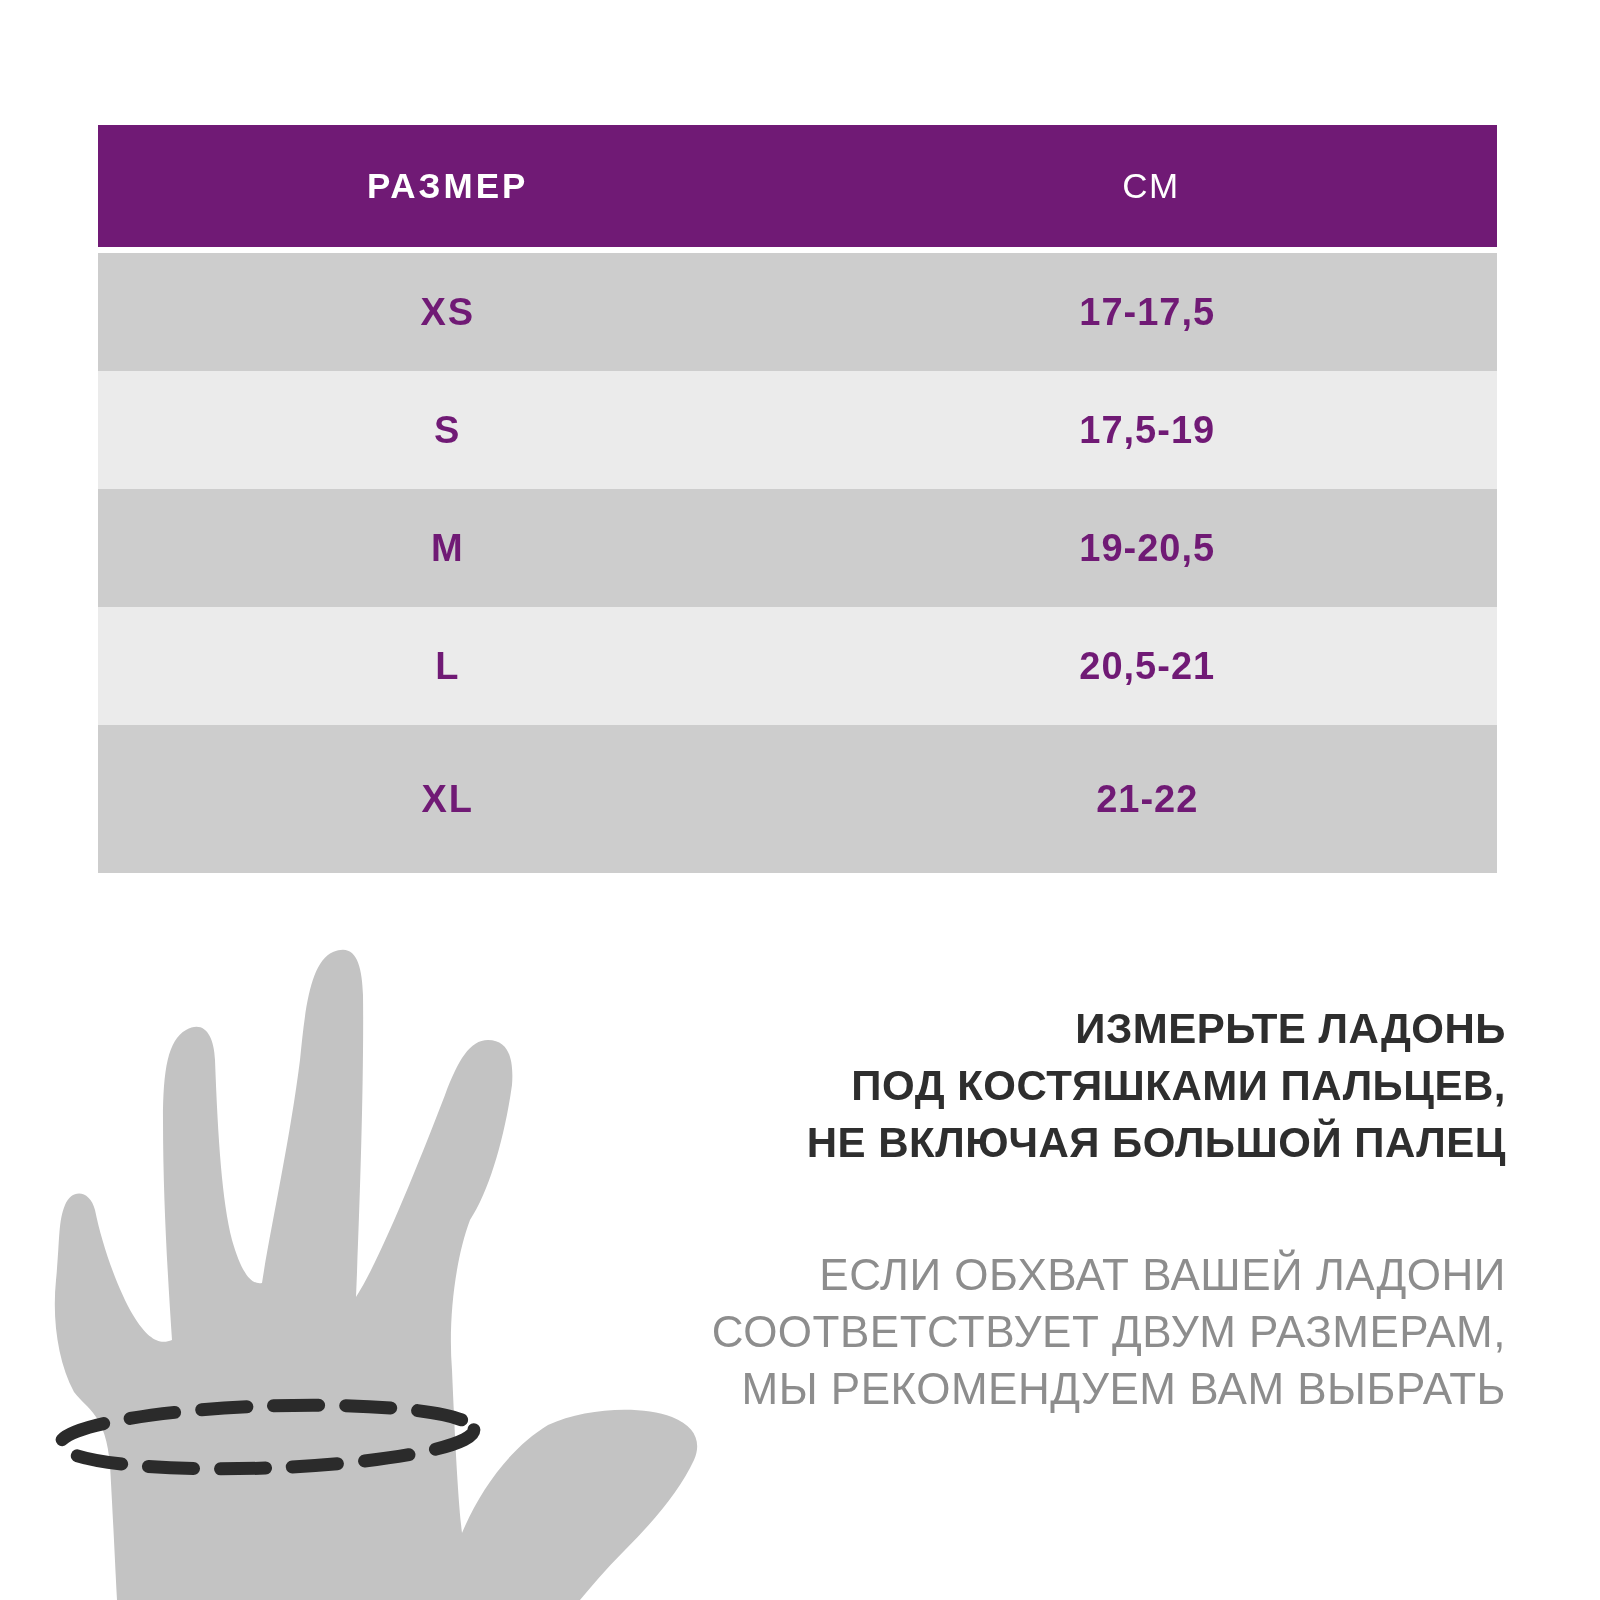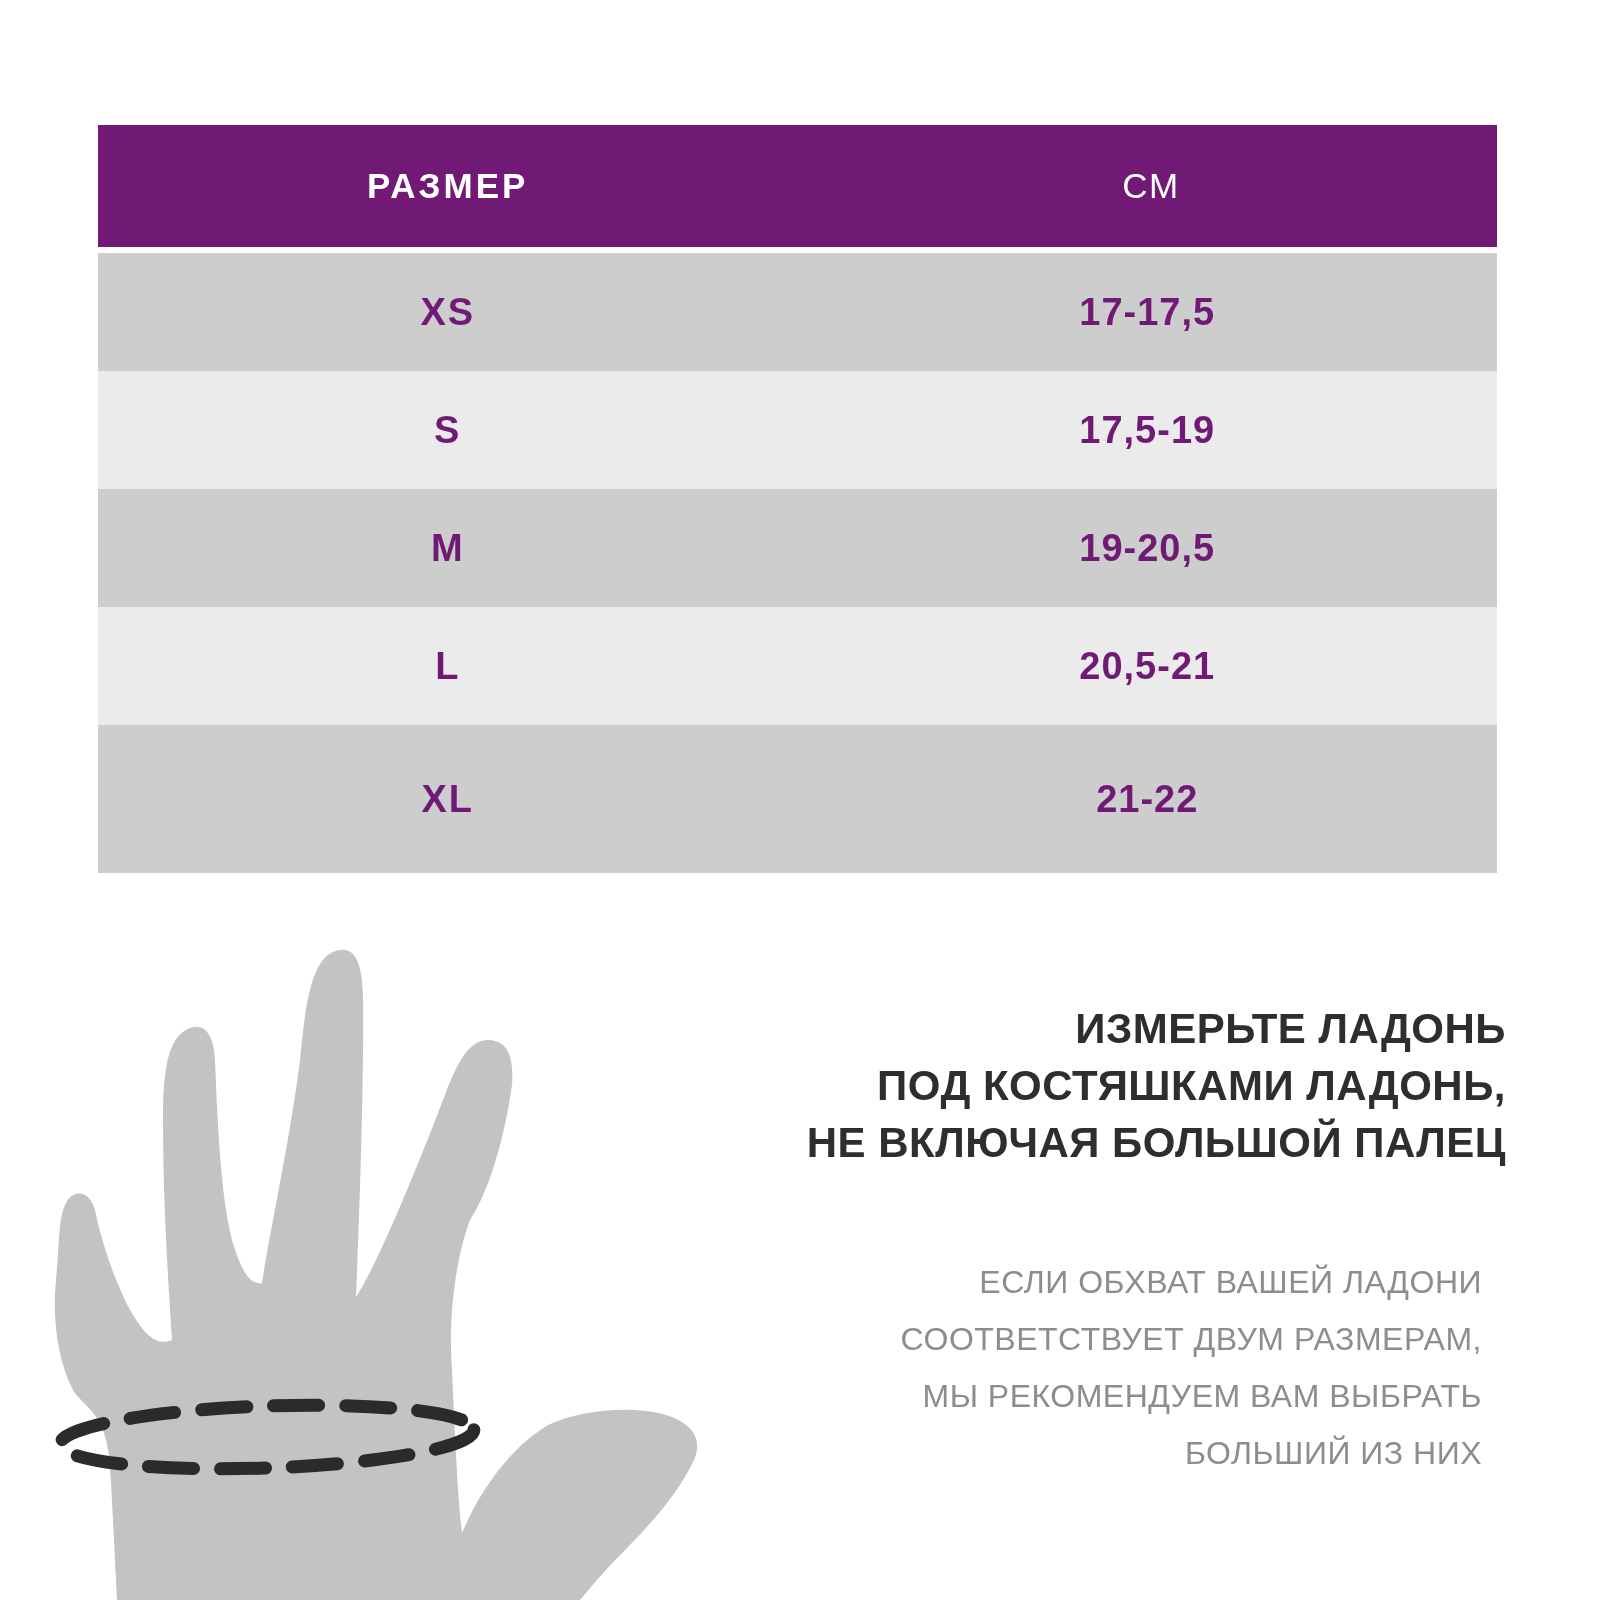--- a/index.html
+++ b/index.html
@@ -46,25 +46,24 @@
   .hand-wrap svg{position:absolute;left:0;top:0;}
 
   
   .measure-text{
     position:absolute;right:94px;top:1000px;
     text-align:right;color:#2e2e2e;font-weight:bold;
     font-size:42px;line-height:57px;letter-spacing:0.5px;
     white-space:nowrap;
   }
   .recommend-text{
-    position:absolute;right:118px;top:1246px;
+    position:absolute;right:94px;top:1246px;
     text-align:right;color:#8d8d8d;font-weight:normal;
-    font-size:32px;line-height:57px;letter-spacing:0.5px;
+    font-size:44px;line-height:57px;letter-spacing:0.5px;
     white-space:nowrap;
-    margin-top:8px;
   }
 </style>
 </head>
 <body>
 
 <div class="size-table">
   <div class="table-header">
     <div class="cell">РАЗМЕР</div>
     <div class="cell">
       <span class="unit">СМ</span>
@@ -126,22 +125,21 @@
       C 695 526 702 542 694 560
       C 680 590 655 620 625 650
       C 605 670 590 688 580 700
       L 117 700 Z"></path>
     <ellipse cx="267" cy="537" rx="207" ry="31" transform="rotate(-2 267 537)" fill="none" stroke="#2b2b2b" stroke-width="13" stroke-dasharray="45 27" stroke-linecap="round"></ellipse>
   </svg>
 </div>
 
 <div class="measure-text">
   <div>ИЗМЕРЬТЕ ЛАДОНЬ</div>
-  <div>ПОД КОСТЯШКАМИ ЛАДОНЬ,</div>
+  <div>ПОД КОСТЯШКАМИ ПАЛЬЦЕВ,</div>
   <div>НЕ ВКЛЮЧАЯ БОЛЬШОЙ ПАЛЕЦ</div>
 </div>
 
 <div class="recommend-text">
   <div>ЕСЛИ ОБХВАТ ВАШЕЙ ЛАДОНИ</div>
   <div>СООТВЕТСТВУЕТ ДВУМ РАЗМЕРАМ,</div>
   <div>МЫ РЕКОМЕНДУЕМ ВАМ ВЫБРАТЬ</div>
-  <div>БОЛЬШИЙ ИЗ НИХ</div>
 </div>
 
 </body></html>

